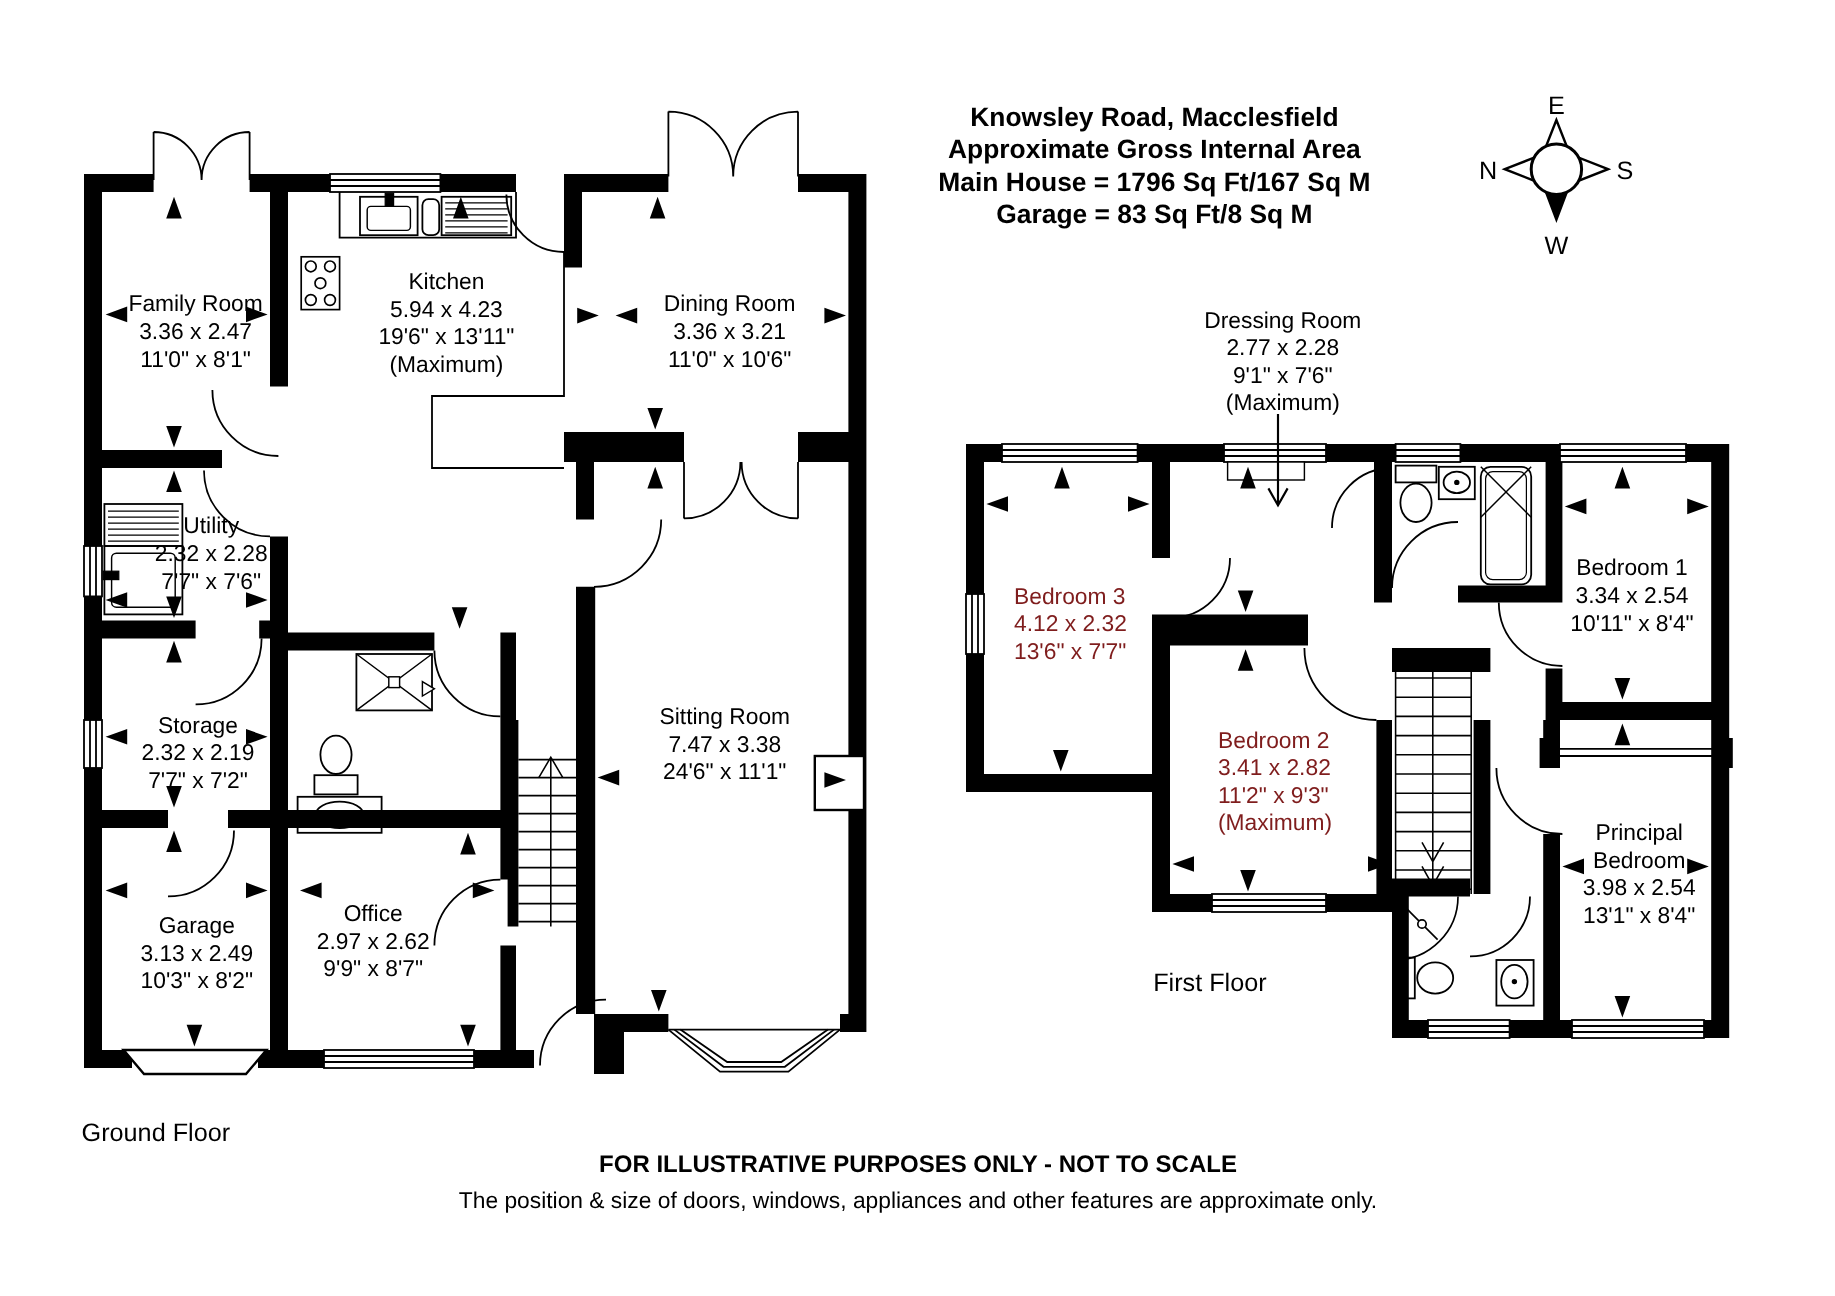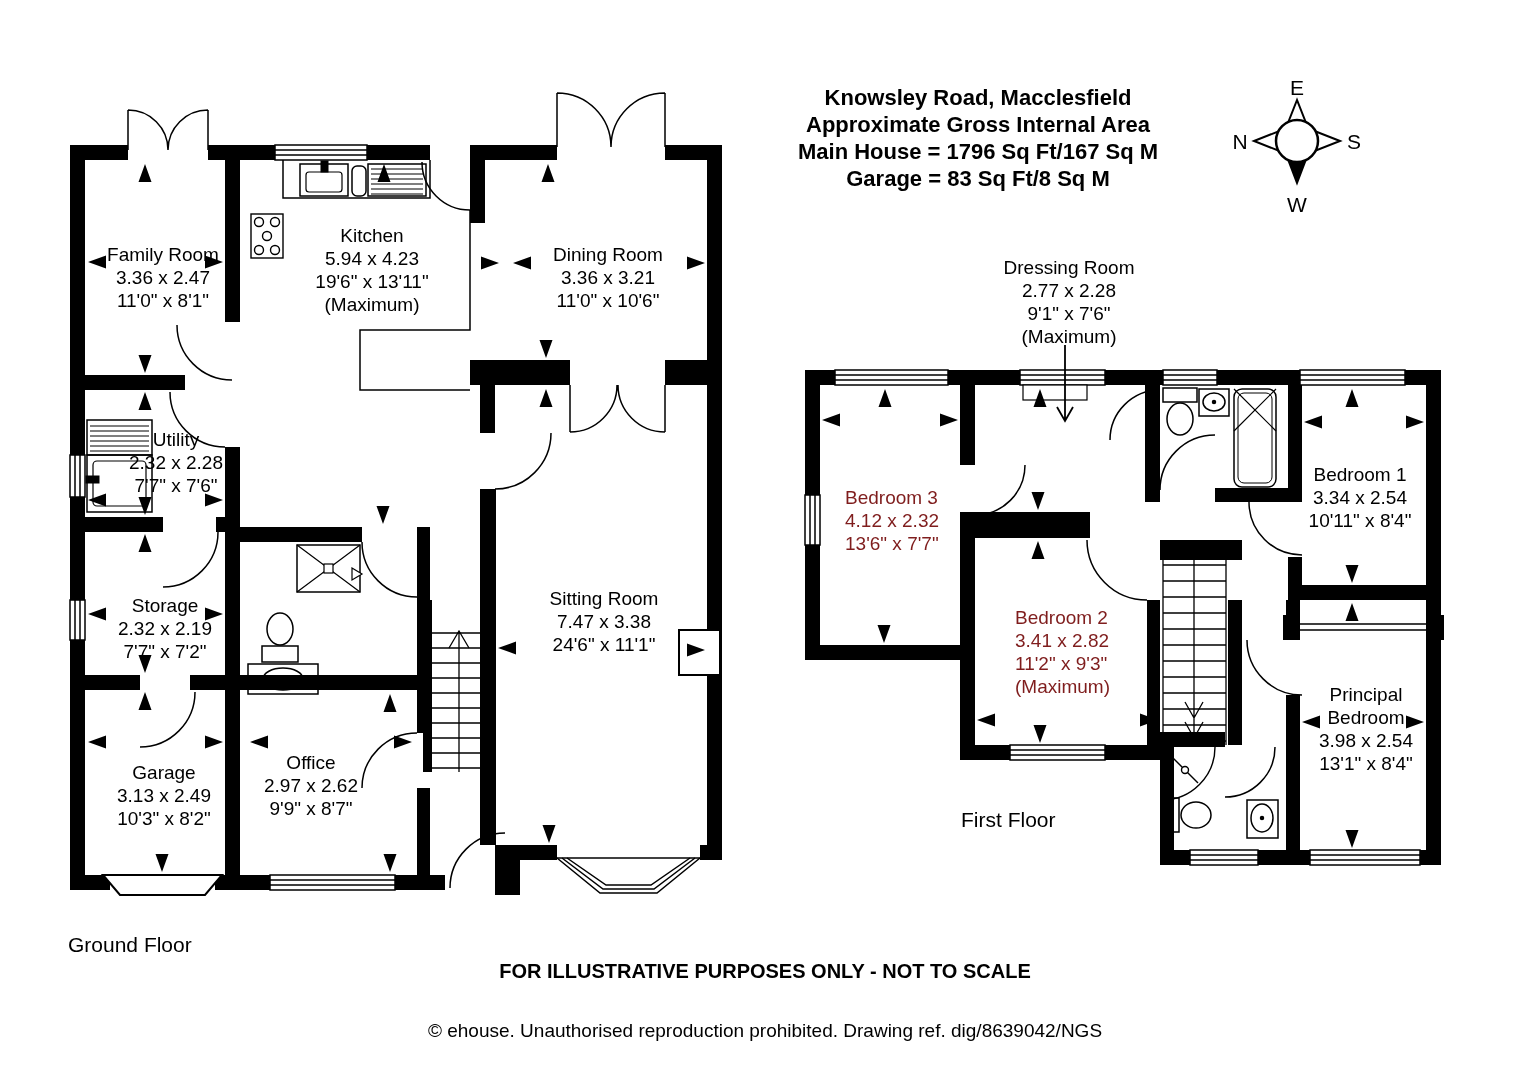--- a/index.html
+++ b/index.html
@@ -4,21 +4,21 @@
 <style>
   html,body{margin:0;padding:0;background:#fff;}
   #canvas{position:relative;width:1529px;height:1080px;background:#ffffff;overflow:hidden;
           font-family:"Liberation Sans","DejaVu Sans",sans-serif;color:#000;}
   #plan-svg{position:absolute;left:0;top:0;}
   .lbl{position:absolute;font-size:19px;line-height:23px;text-align:center;
        transform:translate(-50%,-50%);white-space:nowrap;color:#000;}
   .lbl-left{position:absolute;font-size:19px;line-height:23px;text-align:left;white-space:nowrap;color:#7f1d1d;}
   .lbl span,.lbl-left span{display:block;}
   #title-block{position:absolute;left:962px;top:138px;transform:translate(-50%,-50%);
-       font-size:22px;font-weight:bold;line-height:27px;text-align:center;white-space:nowrap;margin-left:16px;}
+       font-size:22px;font-weight:bold;line-height:27px;text-align:center;white-space:nowrap;}
   #title-block span{display:block;}
   .floor-lbl{position:absolute;font-size:21px;font-weight:normal;white-space:nowrap;}
   .footer-line{position:absolute;left:765px;transform:translateX(-50%);white-space:nowrap;}
   #footer1{top:960px;font-size:20px;font-weight:bold;}
   #footer2{top:991px;font-size:19px;}
   #footer3{top:1020px;font-size:19px;}
   #principal-label{white-space:normal;width:130px;}
 </style>
 </head>
 <body>
@@ -332,15 +332,15 @@
 <div class="lbl" id="principal-label" style="left:1366px;top:729px">
   <span>Principal Bedroom</span>
   <span>3.98 x 2.54</span>
   <span>13'1" x 8'4"</span>
 </div>
 
 <div class="floor-lbl" style="left:68px;top:933px">Ground Floor</div>
 <div class="floor-lbl" style="left:961px;top:808px">First Floor</div>
 
 <div class="footer-line" id="footer1">FOR ILLUSTRATIVE PURPOSES ONLY - NOT TO SCALE</div>
-<div class="footer-line" id="footer3">© ehouse. Unauthorised reproduction prohibited. Drawing ref. dig/8639042/NGS</div>
+<div class="footer-line" id="footer2">The position &amp; size of doors, windows, appliances and other features are approximate only.</div>
 
 </div>
 
 </body></html>

